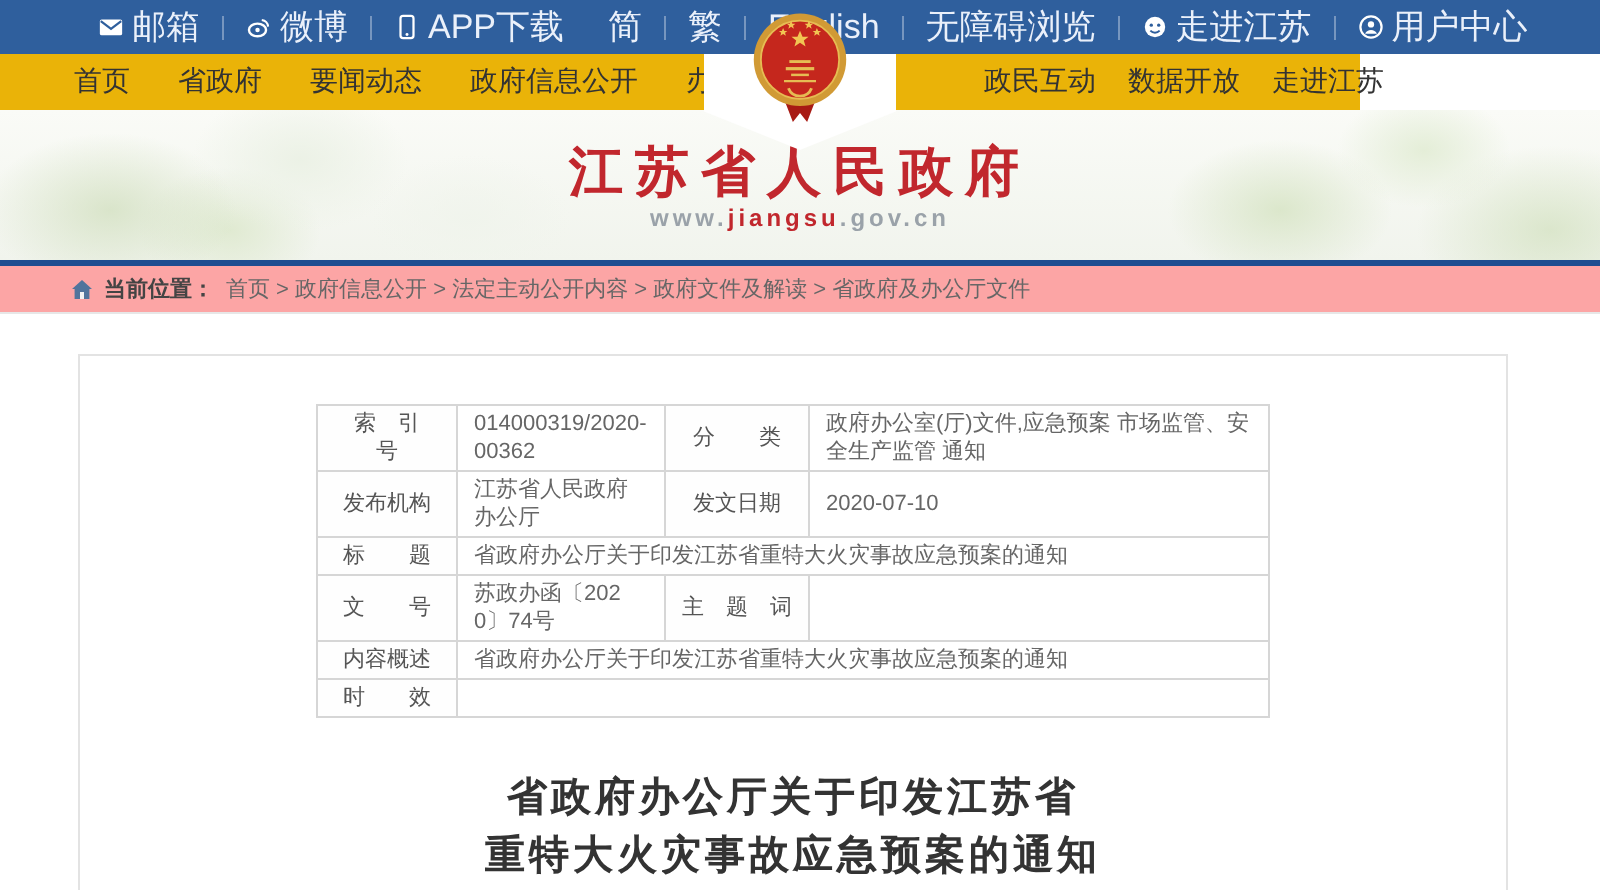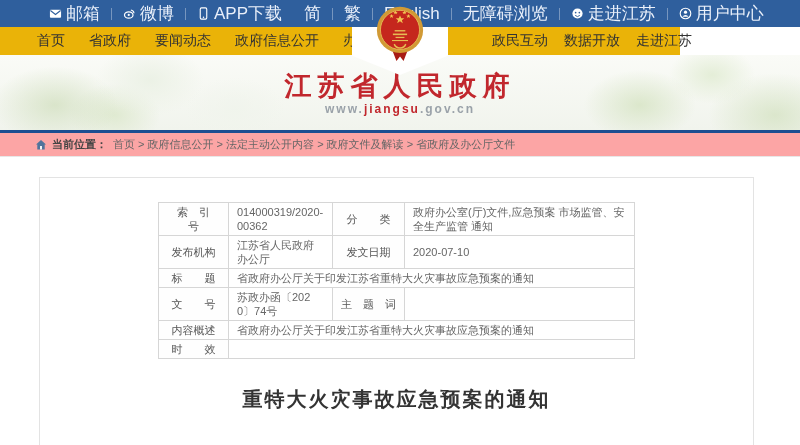--- a/index.html
+++ b/index.html
@@ -242,18 +242,19 @@
             <td class="label">内容概述</td>
             <td class="value" colspan="3">省政府办公厅关于印发江苏省重特大火灾事故应急预案的通知</td>
           </tr>
           <tr>
             <td class="label">时　　效</td>
             <td class="value" colspan="3"></td>
           </tr>
         </tbody>
     </table>
     <div class="doc-title">
+      <div>省政府办公厅关于印发江苏省</div>
       <div>重特大火灾事故应急预案的通知</div>
     </div>
 
   </div>
 
 </div>
 
 </body></html>

